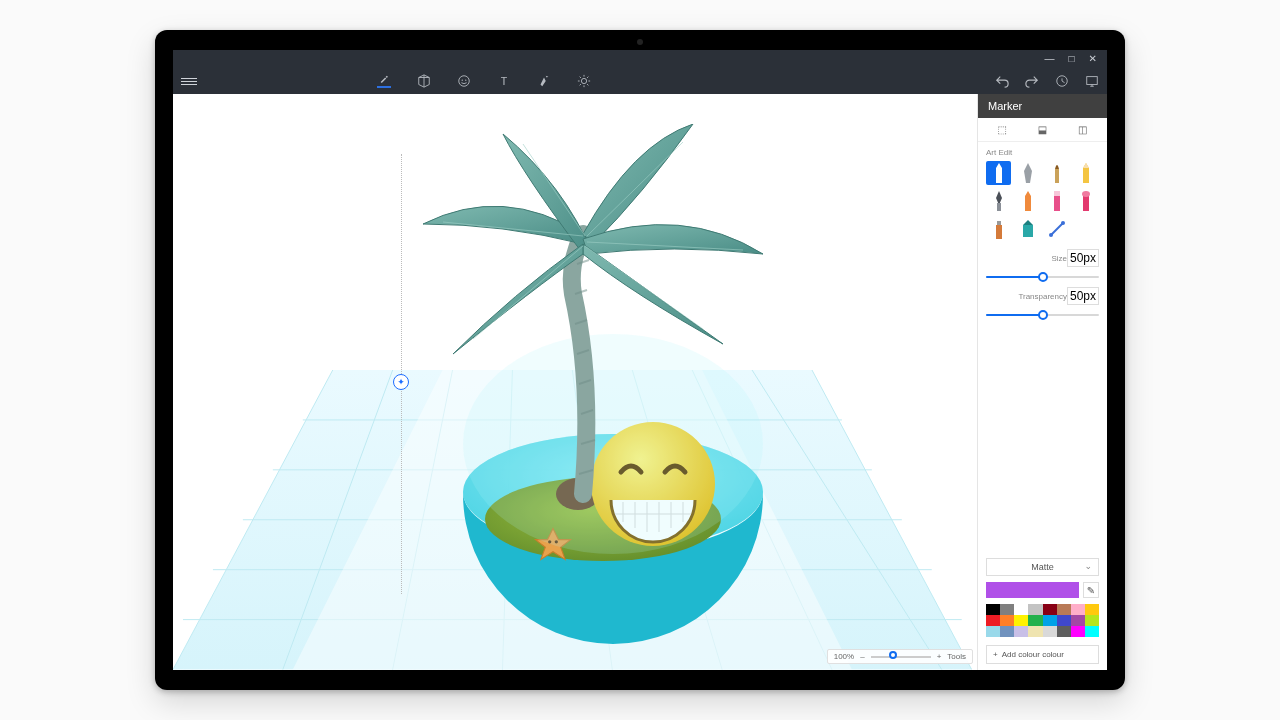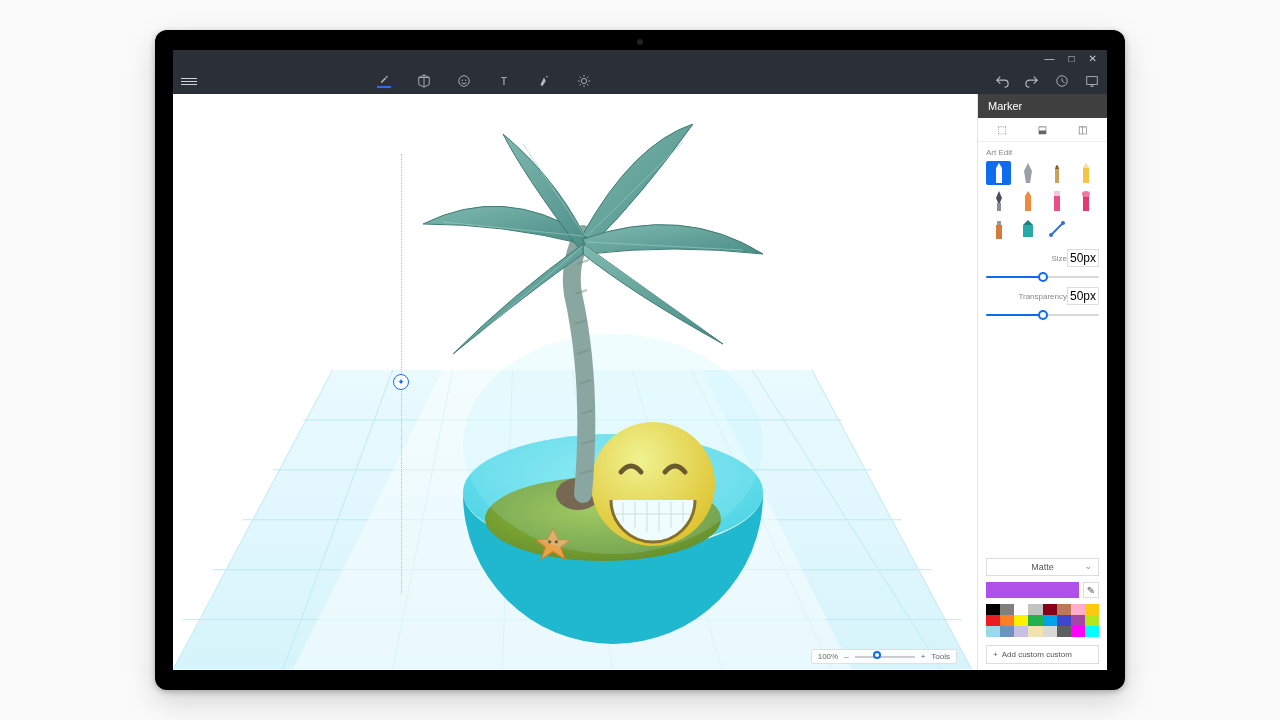--- a/index.html
+++ b/index.html
@@ -42,21 +42,21 @@
   .sp-flex{flex:1;}
   .finish-select{margin:4px 8px;border:1px solid #ddd;font-size:9px;color:#555;text-align:center;padding:3px 0;position:relative;cursor:pointer;}
   .finish-select::after{content:"⌄";position:absolute;right:6px;top:2px;color:#888;}
   .swatch-main{display:flex;gap:4px;padding:2px 8px;align-items:center;}
   .swatch-big{flex:1;height:16px;background:#b050e8;cursor:pointer;}
   .eyedrop{width:16px;height:16px;border:1px solid #ddd;display:flex;align-items:center;justify-content:center;font-size:10px;cursor:pointer;}
   .palette{display:grid;grid-template-columns:repeat(8,1fr);gap:0;padding:4px 8px;}
   .palette span{height:11px;cursor:pointer;}
   .add-color{margin:4px 8px 6px;border:1px solid #ddd;font-size:8px;color:#555;padding:4px 6px;display:flex;align-items:center;gap:4px;cursor:pointer;}
   
-  .zoombar{position:absolute;bottom:6px;right:20px;background:rgba(255,255,255,.9);border:1px solid #e0e0e0;border-radius:2px;display:flex;align-items:center;gap:6px;padding:2px 6px;font-size:8px;color:#666;}
+  .zoombar{position:absolute;bottom:6px;right:4px;background:rgba(255,255,255,.9);border:1px solid #e0e0e0;border-radius:2px;display:flex;align-items:center;gap:6px;padding:2px 6px;font-size:8px;color:#666;}
   .zoombar .ztrack{width:60px;height:2px;background:#ccc;position:relative;}
   .zoombar .zthumb{width:8px;height:8px;border-radius:50%;background:#fff;border:2px solid #0f6cf0;position:absolute;top:-5px;left:30%;}
   
   .ground{position:absolute;left:0;right:0;bottom:0;height:52%;}
   .depth-handle{position:absolute;left:220px;top:280px;width:16px;height:16px;border:1.5px solid #1c6dff;border-radius:50%;background:#fff;display:flex;align-items:center;justify-content:center;font-size:9px;color:#1c6dff;cursor:grab;}
   .dotted{position:absolute;left:228px;top:60px;width:0;height:440px;border-left:1.5px dotted #bbb;}
 </style>
 </head>
 <body>
 
@@ -385,20 +385,20 @@
               <span style="background: rgb(112, 146, 190);"></span>
               <span style="background: rgb(200, 191, 231);"></span>
               <span style="background: rgb(239, 228, 176);"></span>
               <span style="background: rgb(217, 217, 217);"></span>
               <span style="background: rgb(94, 94, 94);"></span>
               <span style="background: rgb(255, 0, 255);"></span>
               <span style="background: rgb(0, 255, 255);"></span>
             </div>
           <div class="add-color">
             <span>+</span>
-            <span>Add custom custom</span>
+            <span>Add colour colour</span>
           </div>
         </div>
       </div>
 
     </div>
   </div>
 </div>
 
 </body></html>

